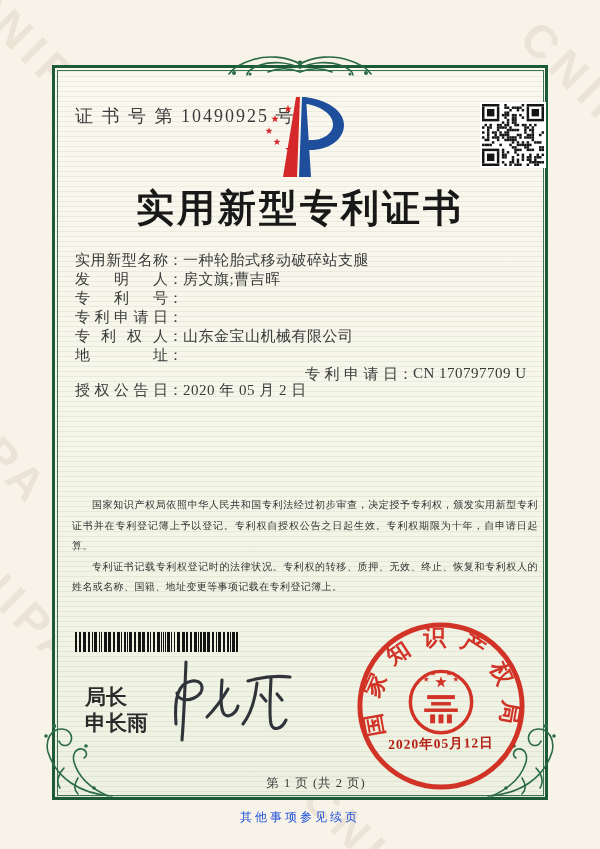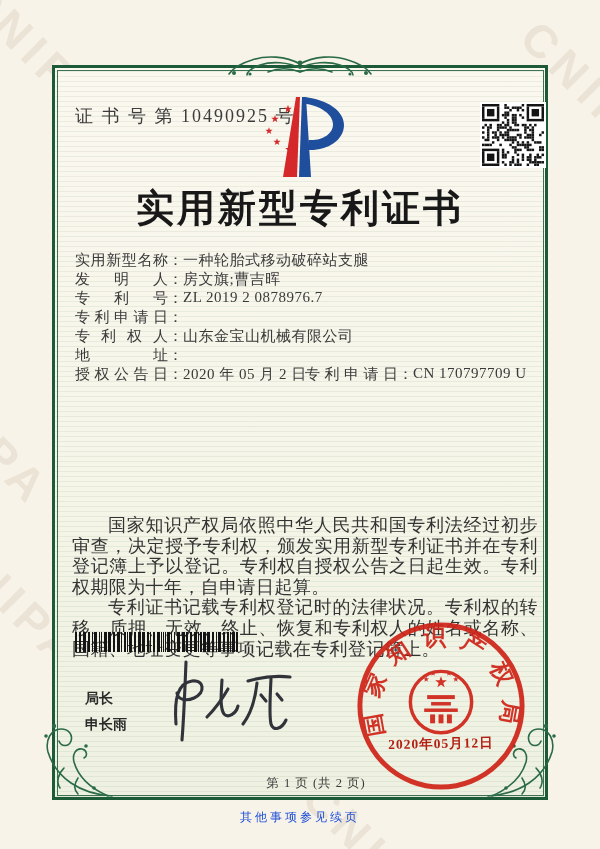--- a/index.html
+++ b/index.html
@@ -48,31 +48,31 @@
   
   .fields{position:absolute;left:75px;top:251px;width:460px;}
   .frow{height:19px;font-size:15px;color:#3a3a3a;white-space:nowrap;display:flex;align-items:flex-start;}
   .flabel{
     display:inline-block;width:93px;text-align:justify;text-align-last:justify;
     -moz-text-align-last:justify;flex:none;
   }
   .fcolon{flex:none;}
   .fvalue{letter-spacing:.5px;text-align:center;}
   .fpair{display:flex;}
-  .fpair.first{width:230px;flex:none;}
-  
-  .paras{position:absolute;left:72px;top:515px;width:466px;font-size:18px;line-height:20.6px;
+  .fpair.first{width:230px;flex:none;margin-top:16px;}
+  
+  .paras{position:absolute;left:72px;top:495px;width:466px;font-size:10px;line-height:20.6px;
     text-align:justify;color:#333;letter-spacing:.4px;}
   .paras p{margin:0;text-indent:2em;}
   
   .barcode{position:absolute;left:75px;top:632px;width:166px;height:20px;}
   
   .director{position:absolute;left:85px;top:686px;
     font-family:Liberation Mono, monospace;
-    font-weight:700;font-size:14px;color:#2b2b2b;line-height:26px;}
+    font-weight:700;font-size:21px;color:#2b2b2b;line-height:26px;}
   .signature{position:absolute;left:148px;top:656px;width:178px;height:92px;}
   .seal{position:absolute;left:352px;top:617px;width:178px;height:178px;opacity:.92;}
   .seal-ring-text{font-family:"Liberation Serif","DejaVu Serif",serif;font-weight:700;font-size:23px;letter-spacing:13px;fill:#cf2318;}
   .seal-date{
     position:absolute;left:352px;top:735px;width:178px;text-align:center;
     font-size:13.5px;font-weight:700;color:#b41f14;transform:rotate(-1deg);letter-spacing:1px;
   }
   .page-info{position:absolute;left:16px;top:775px;width:600px;text-align:center;font-size:12.5px;color:#3a3a3a;letter-spacing:1px;}
   .cont-note{position:absolute;left:0;top:809px;width:600px;text-align:center;font-size:12px;color:#1d4ed8;letter-spacing:3px;}
   .green{stroke:#2a6b45;fill:none;stroke-width:1.6;stroke-linecap:round;}
@@ -367,21 +367,20 @@
         <span class="fvalue">一种轮胎式移动破碎站支腿</span>
     </div>
     <div class="frow">
       <span class="flabel">发明人</span>
         <span class="fcolon">：</span>
         <span class="fvalue">房文旗;曹吉晖</span>
     </div>
     <div class="frow">
       <span class="flabel">专利号</span>
         <span class="fcolon">：</span>
-        <span class="fvalue">ZL 2019 2 0878976.7</span>
     </div>
     <div class="frow">
       <span class="flabel">专利申请日</span>
         <span class="fcolon">：</span>
     </div>
     <div class="frow">
       <span class="flabel">专利权人</span>
         <span class="fcolon">：</span>
         <span class="fvalue">山东金宝山机械有限公司</span>
     </div>

